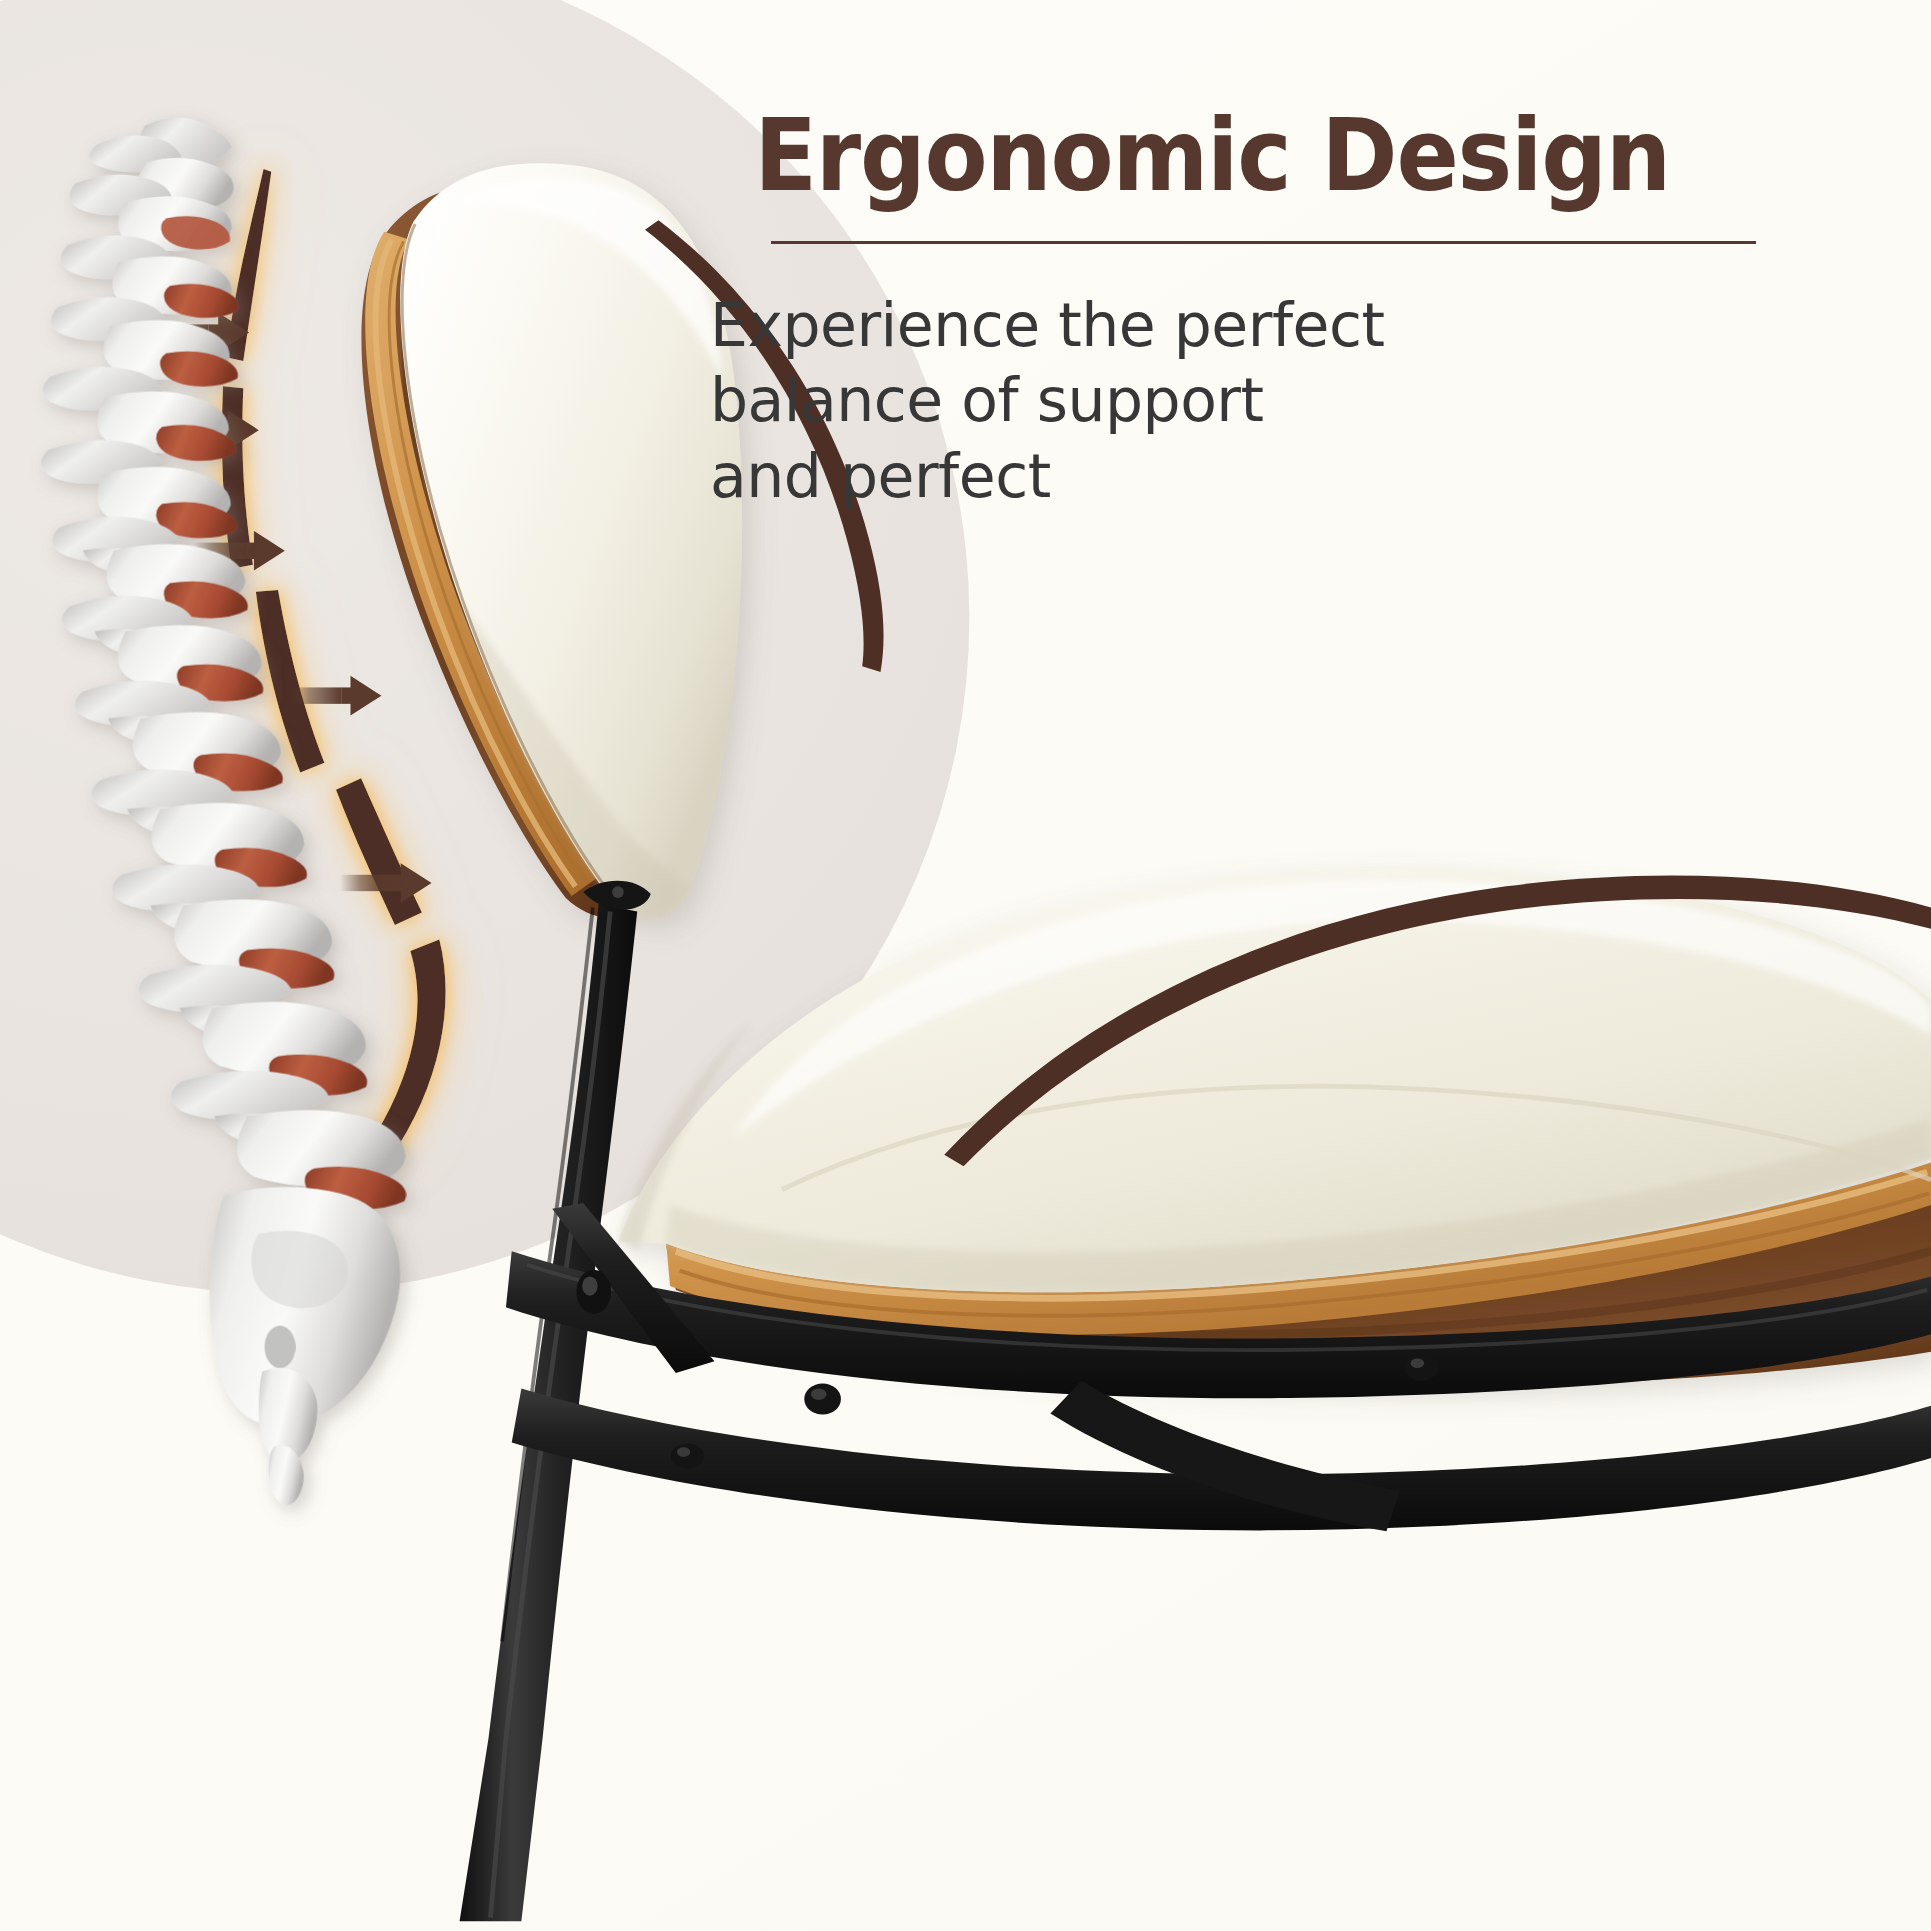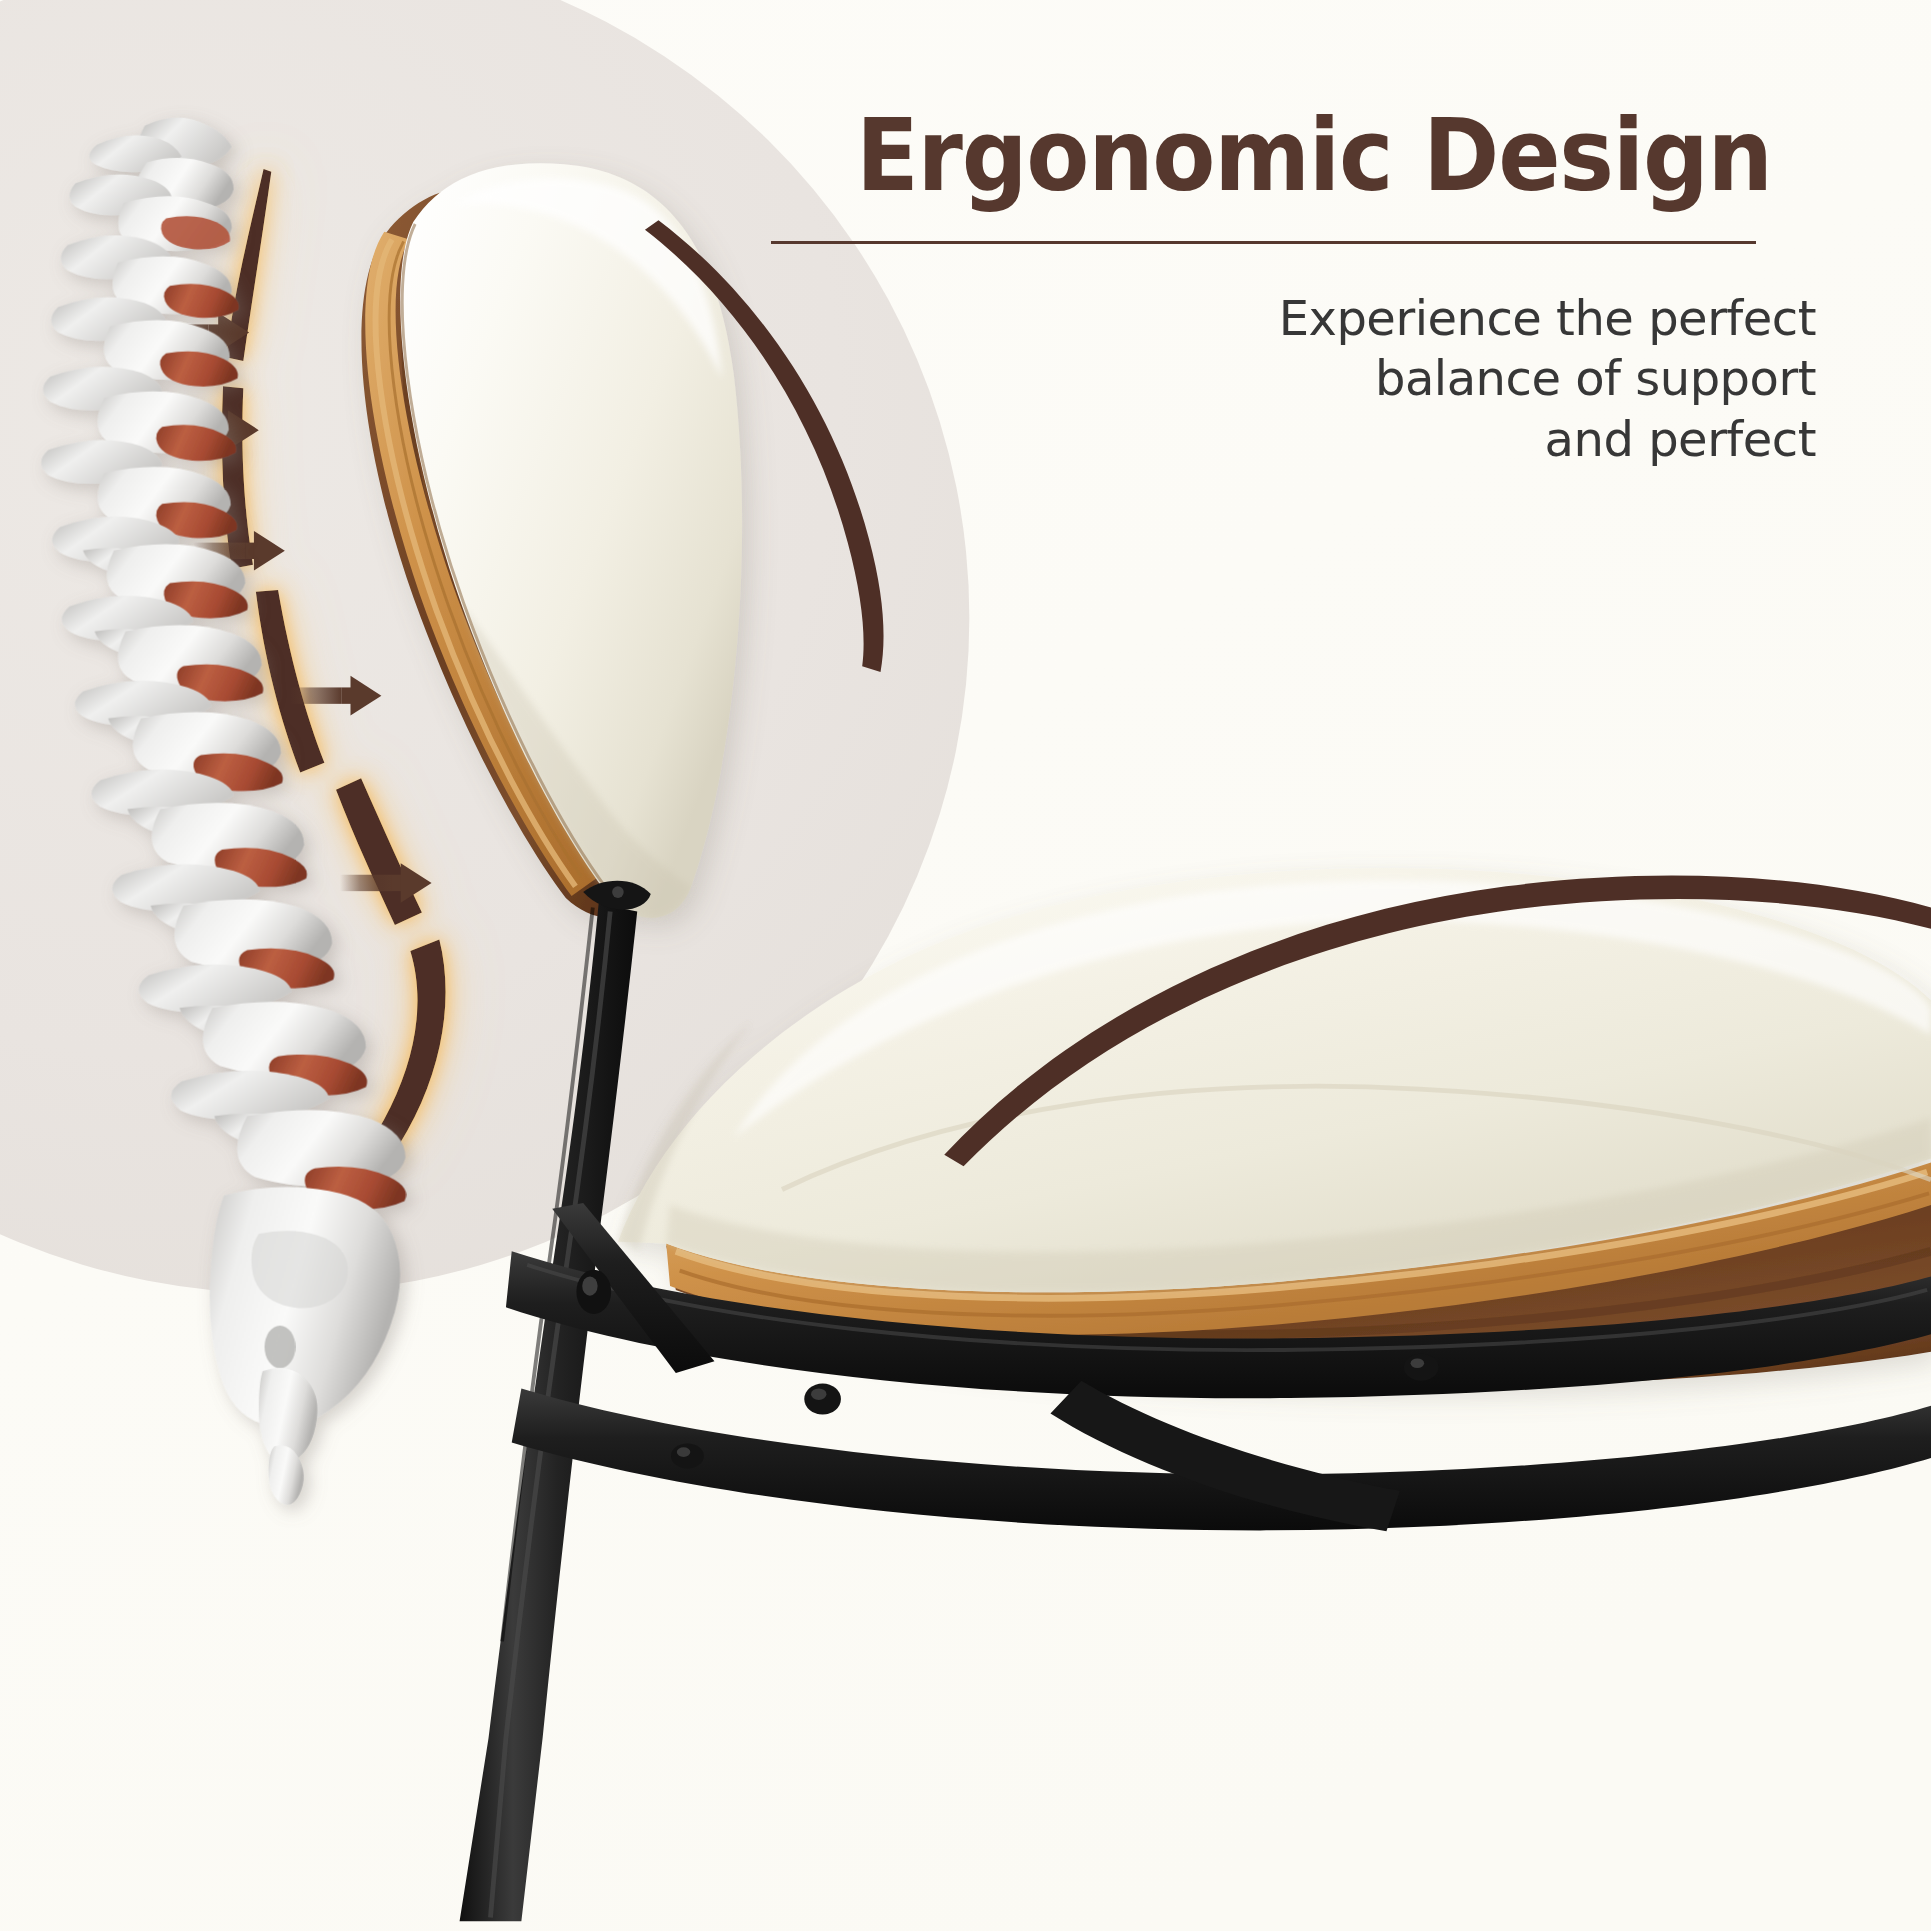--- a/index.html
+++ b/index.html
@@ -16,21 +16,21 @@
     background:#FCFBF6;
     overflow:hidden;
   }
   .layer{ position:absolute; inset:0; width:1931px; height:1931px; }
   svg.layer{ display:block; }
 
   
   #header{
     position:absolute;
     left:710px; top:106px; width:1106px;
-    text-align:right;
+    text-align:left;
     z-index:40;
   }
   #title{
     font-family:"DejaVu Sans", sans-serif;
     font-weight:700;
     font-size:100px;
     line-height:1.0;
     letter-spacing:-1.4px;
     color:#56382E;
     transform:scaleX(0.92);
@@ -40,21 +40,21 @@
   #title-rule{
     height:2.9px;
     background:#56382E;
     margin:35px auto 0 auto;
     width:985px;
   }
   #subtitle{
     margin-top:44px;
     font-family:"DejaVu Sans", sans-serif;
     font-weight:400;
-    font-size:48px;
+    font-size:60px;
     line-height:1.26;
     color:#373737;
     letter-spacing:-0.5px;
   }
   #subtitle .l{ display:block; white-space:nowrap; }
 </style>
 </head>
 <body>
 
 <div id="stage">

